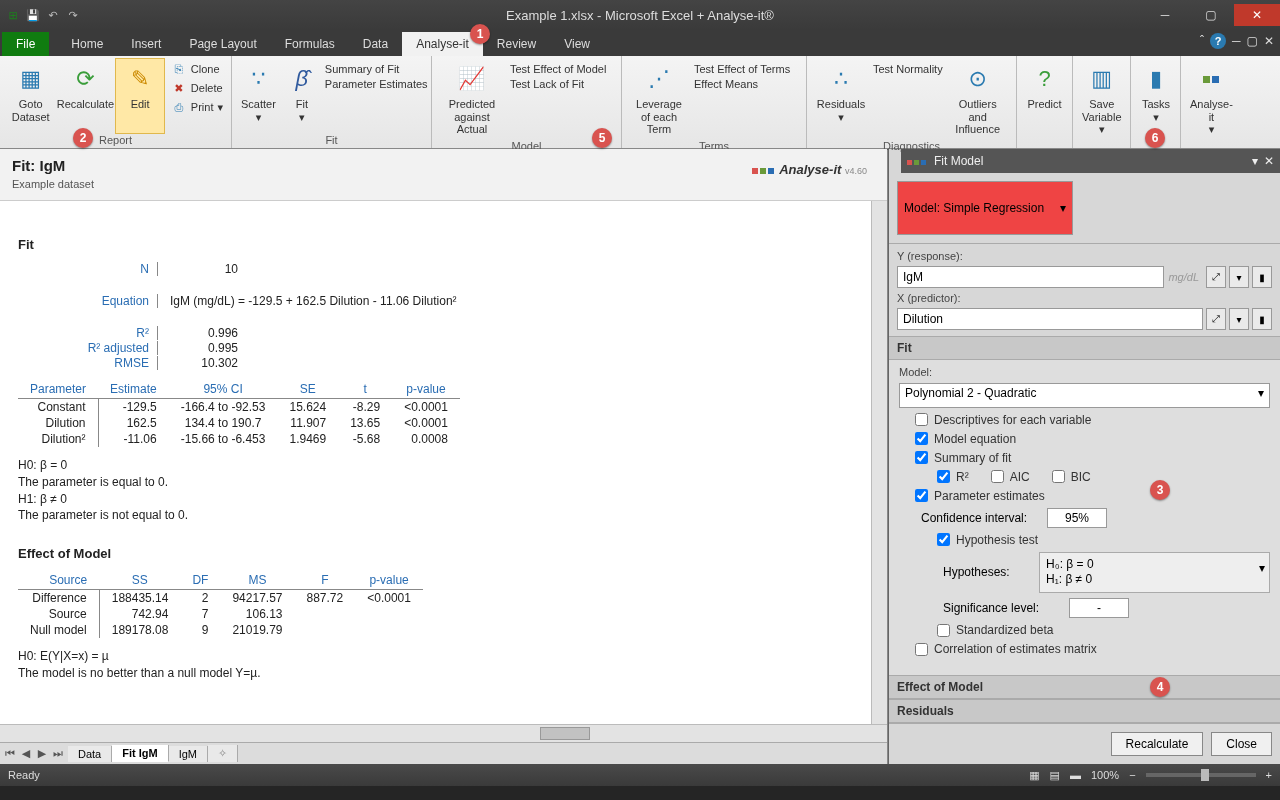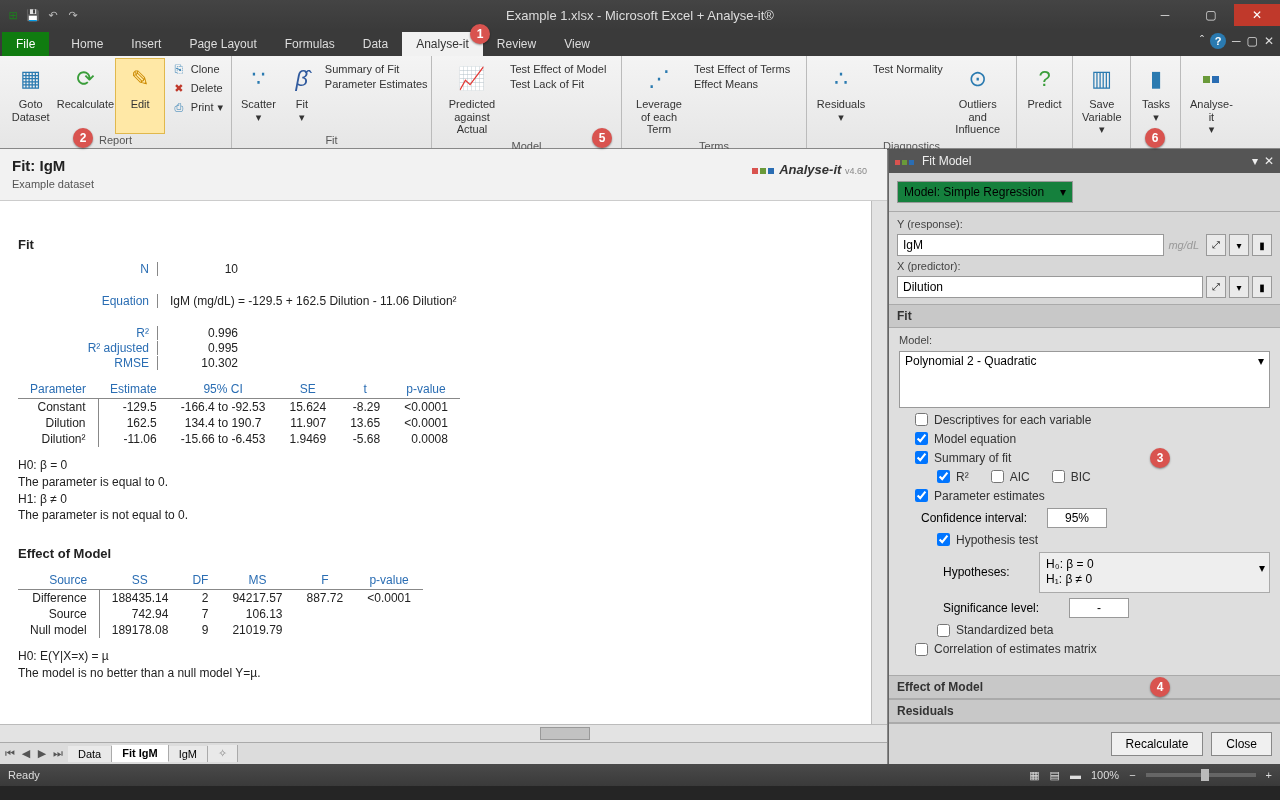--- a/index.html
+++ b/index.html
@@ -49,25 +49,25 @@
 table.params td.lab { text-align:right; border-right:1px solid #888;}
 .hyp { margin-top:10px; line-height:1.4; font-size:12px;}
 .scroll-x { height:18px; background:#e3e3e3; border-top:1px solid #bbb; position:relative;}
 .scroll-thumb{position:absolute;left:540px;top:2px;width:50px;height:13px;background:#c2c2c2;border:1px solid #999;}
 .sheet-tabs { height:22px; background:#dcdcdc; display:flex; align-items:center; font-size:11px; border-top:1px solid #aaa; }
 .sheet-nav { display:flex; gap:0; padding:0 2px;}
 .sheet-nav span{width:16px;text-align:center;color:#555;}
 .stab { padding:2px 10px; border-right:1px solid #aaa; background:#e9e9e9;}
 .stab.active { background:#fff; font-weight:600; border-bottom:1px solid #fff;}
 .panel { width:392px; background:#d7d7d7; display:flex; flex-direction:column; border-left:1px solid #666; font-size:12px;}
-.panel-head { height:24px; background:#555; color:#eee; display:flex; align-items:center; padding:0 6px; gap:6px;}
+.panel-head { height:24px; background:#555; color:#eee; display:flex; align-items:center; padding:0 6px; gap:6px;margin-left:12px;}
 .panel-head .pdots span{display:inline-block;width:5px;height:5px;margin-right:2px;}
 .panel-head .x { margin-left:auto; display:flex; gap:6px; font-size:12px;}
 .panel-top { padding:8px; background:#d7d7d7; border-bottom:1px solid #aaa;}
-.combo { background:#15803d; border:1px solid #999; padding:3px 6px; display:flex; align-items:center; justify-content:space-between; width:176px;}
+.combo { background:#ef4444; border:1px solid #999; padding:19px 6px; display:flex; align-items:center; justify-content:space-between; width:176px;}
 .panel-sec { padding:6px 8px; display:flex; flex-direction:column; gap:4px; }
 .panel-label { color:#444; font-size:11px;}
 .panel-field { display:flex; align-items:center; }
 .panel-field input { flex:1; background:#fff; border:1px solid #999; padding:3px 5px; font-size:12px;}
 .unit { color:#999; font-style:italic; font-size:11px; padding:0 4px;}
 .mini-btn { width:20px; height:22px; border:1px solid #999; background:#eaeaea; margin-left:3px; display:flex; align-items:center; justify-content:center; font-size:10px;}
 .accordion-h { background:#c8c8c8; border-top:1px solid #aaa; border-bottom:1px solid #aaa; padding:4px 8px; font-weight:600; color:#333;}
 .acc-body { padding:6px 10px 19px; background:#dedede; display:flex; flex-direction:column; gap:5px; overflow-y:auto;}
 .acc-body .row{display:flex;align-items:center;gap:6px;}
 .acc-body label { font-size:12px; color:#333; display:flex; align-items:center; gap:6px;margin-left:16px;}

